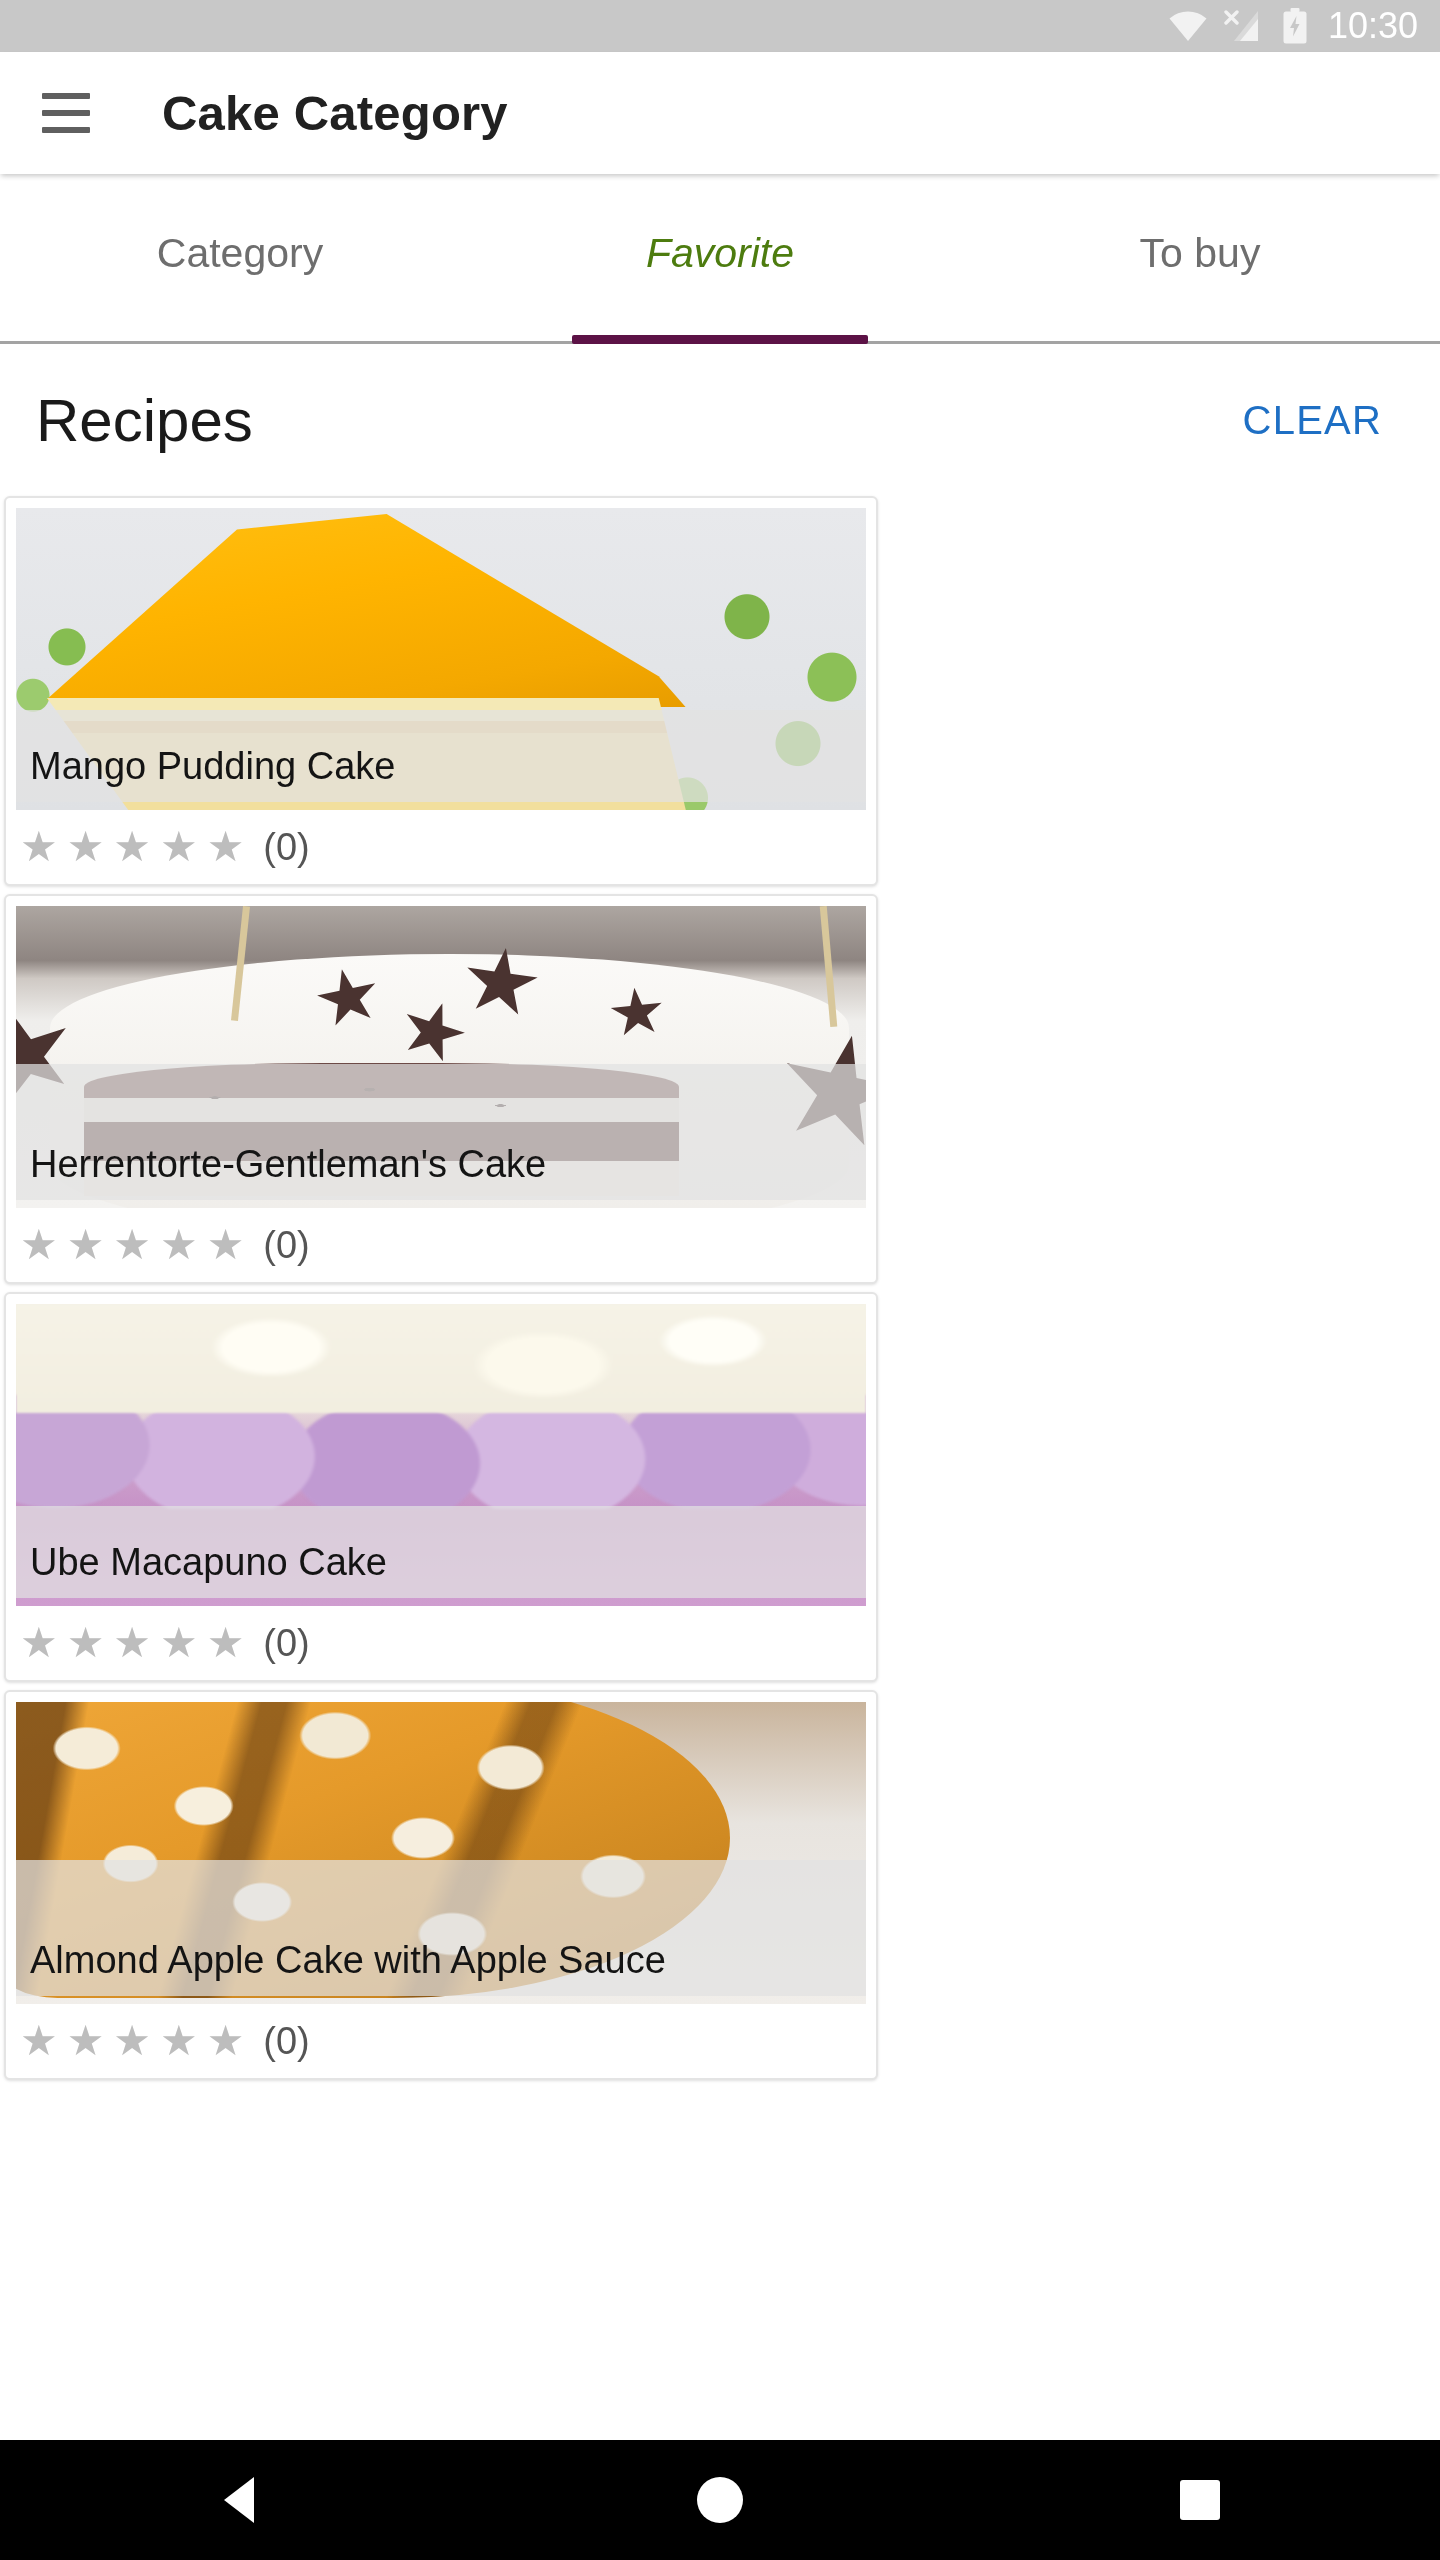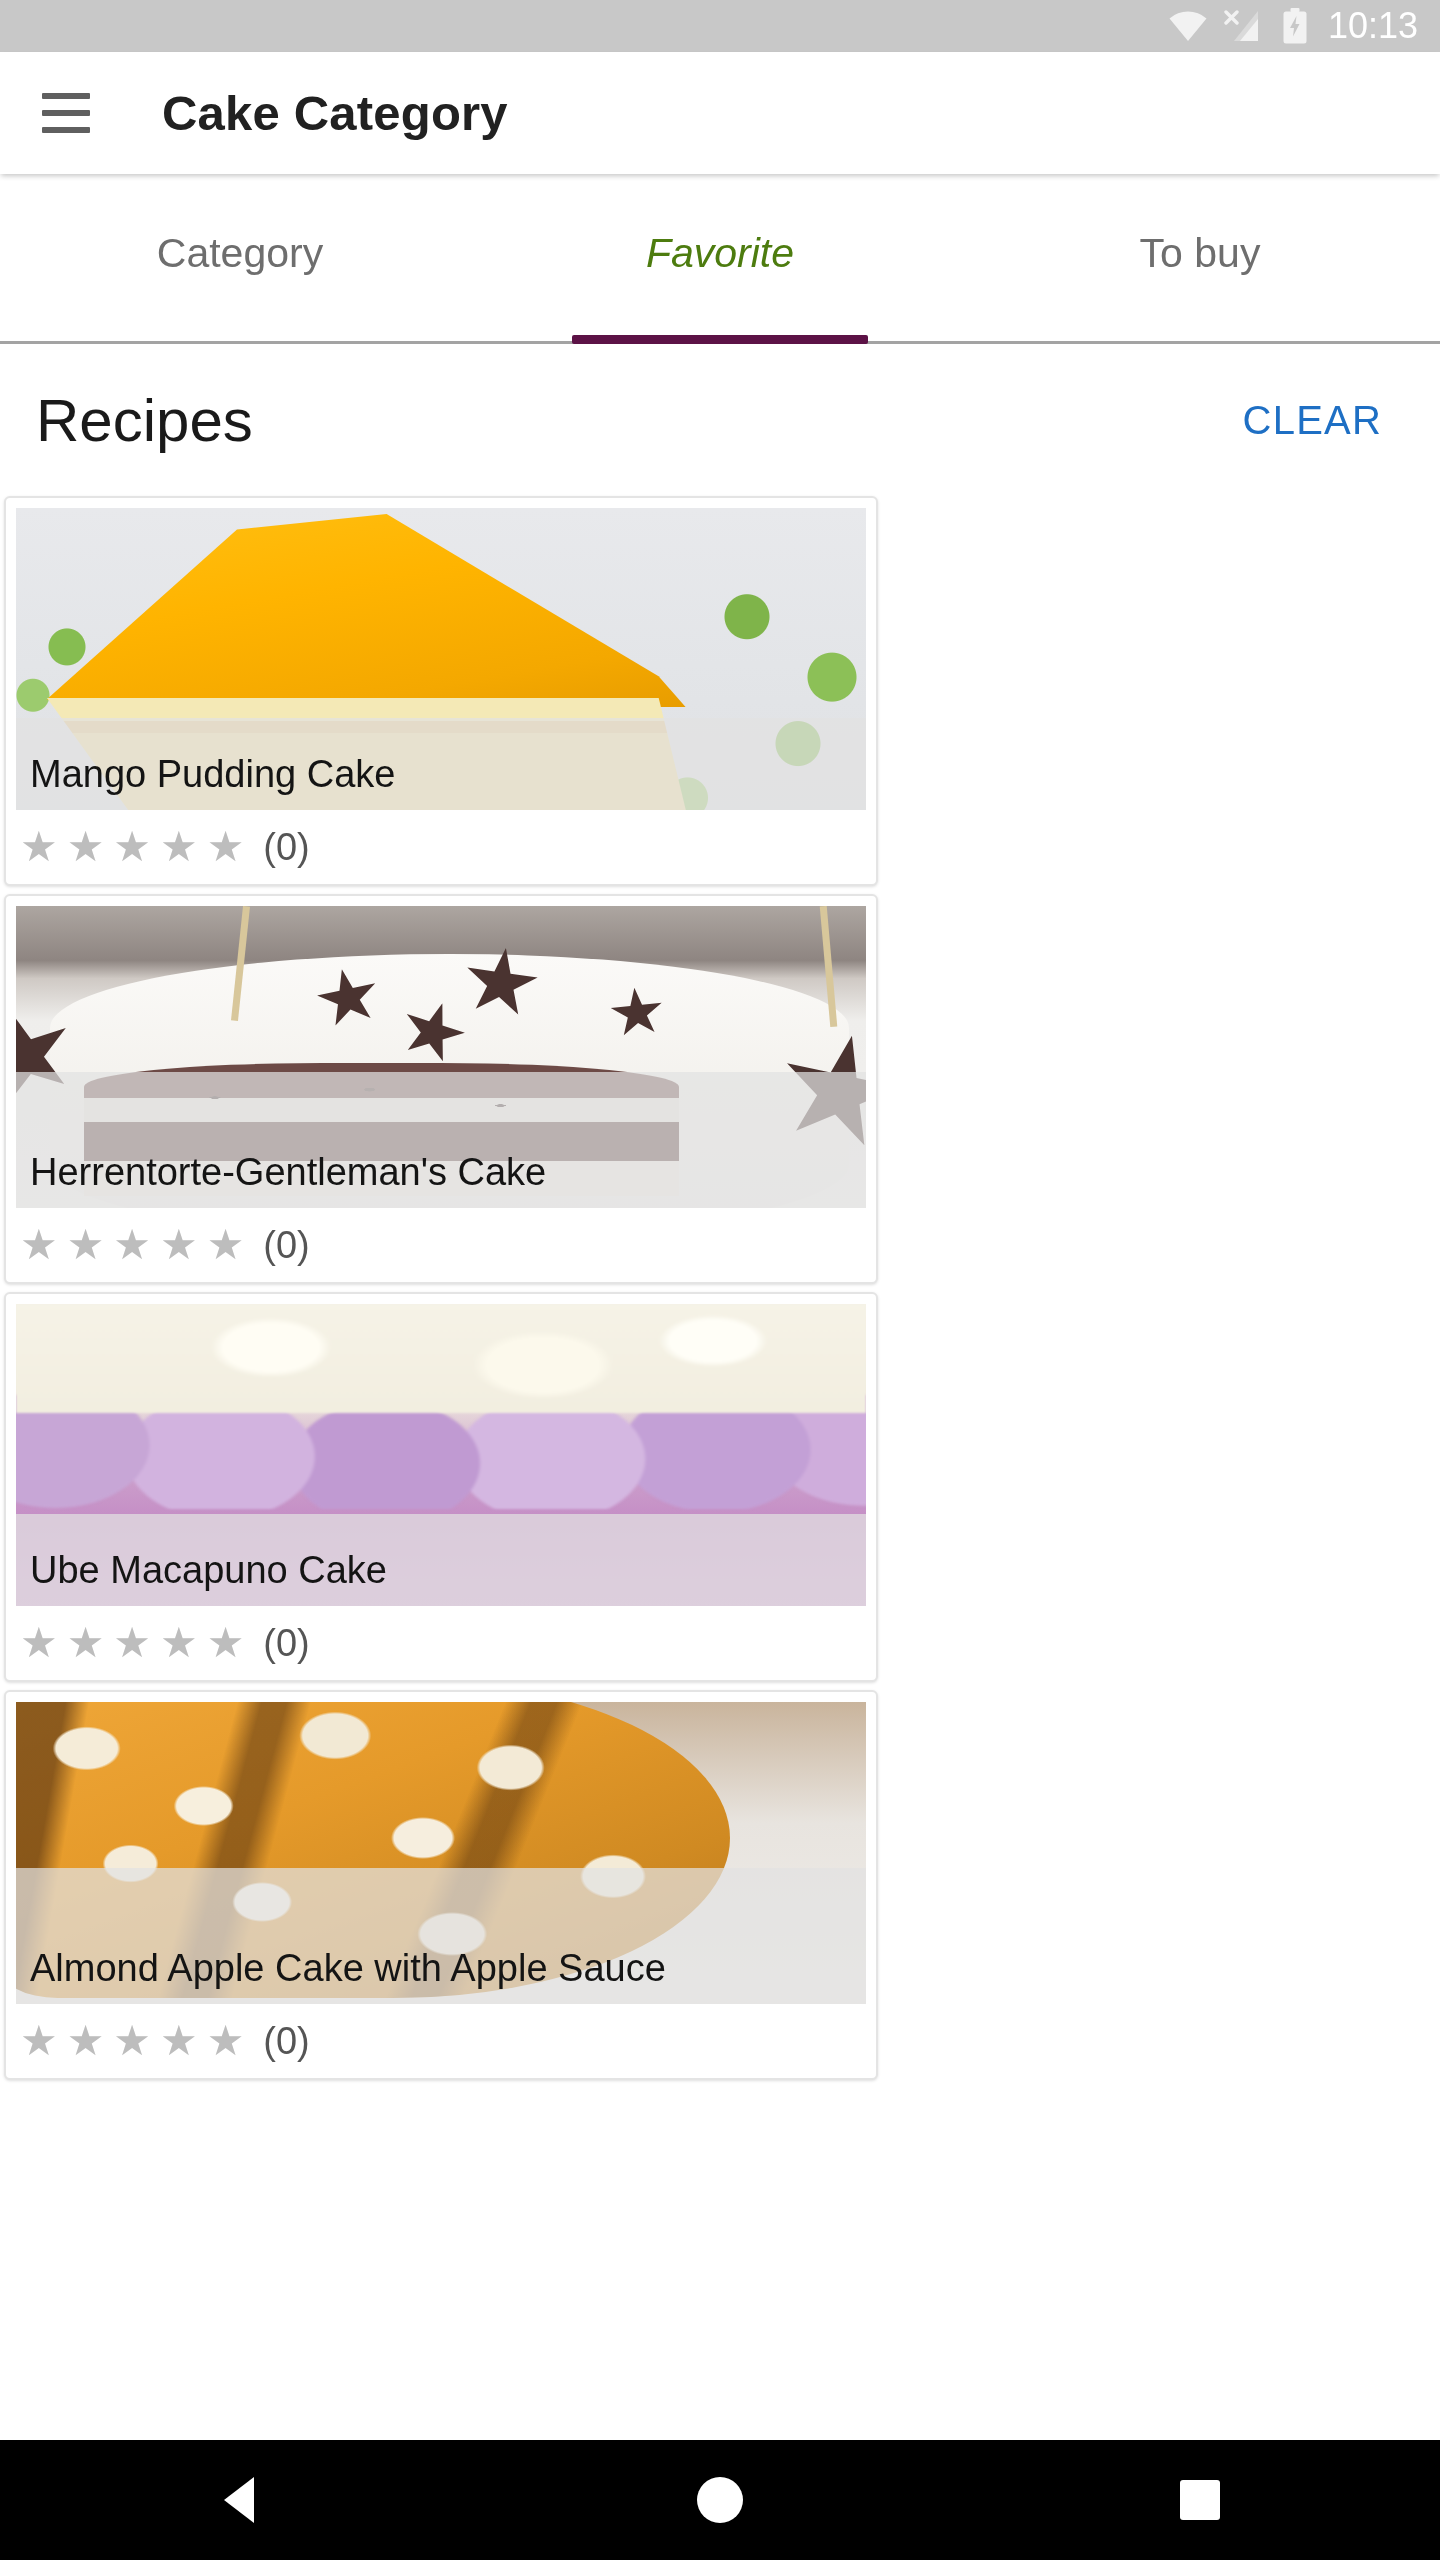--- a/index.html
+++ b/index.html
@@ -150,21 +150,21 @@
     overflow: hidden;
     margin: 10px 10px 0 10px;
     width: calc(100% - 20px);
     background: #ddd;
   }
   .card-photo {
     position: absolute; inset: 0;
   }
   .card-caption {
     position: absolute;
-    left: 0; right: 0; bottom: 0;
+    left: 0; right: 0; bottom: 8px;
     background: rgba(226,226,226,0.72);
     color: #141414;
     font-size: 38px;
     line-height: 1.17;
     padding: 12px 14px 14px 14px;
     min-height: 92px;
     display: flex;
     align-items: flex-end;
   }
   .card-caption.two-line { min-height: 136px; }
@@ -303,21 +303,21 @@
     <svg class="status-icon" width="42" height="34" viewBox="0 0 42 34">
       <path d="M34 2 L34 32 L10 32 Z" fill="#dadada"></path>
       <path d="M34 10 L34 32 L16 32 Z" fill="#f2f2f2"></path>
       <path d="M2 3 L13 14 M13 3 L2 14" stroke="#f2f2f2" stroke-width="3.4" fill="none" stroke-linecap="round"></path>
     </svg>
     <svg class="status-icon" width="26" height="36" viewBox="0 0 26 36">
       <rect x="8.5" y="0" width="9" height="4" rx="1" fill="#f2f2f2"></rect>
       <rect x="1.5" y="3.5" width="23" height="32" rx="2.5" fill="#f2f2f2"></rect>
       <path d="M14.5 8 L8 20 L12 20 L11 28.5 L17.5 16 L13.5 16 Z" fill="#c8c8c8"></path>
     </svg>
-    <span class="status-clock">10:13</span>
+    <span class="status-clock">10:30</span>
   </div>
 
   <div class="app-bar">
     <div class="hamburger">
       <span></span>
         <span></span>
         <span></span>
     </div>
     <div class="app-title">Cake Category</div>
   </div>

